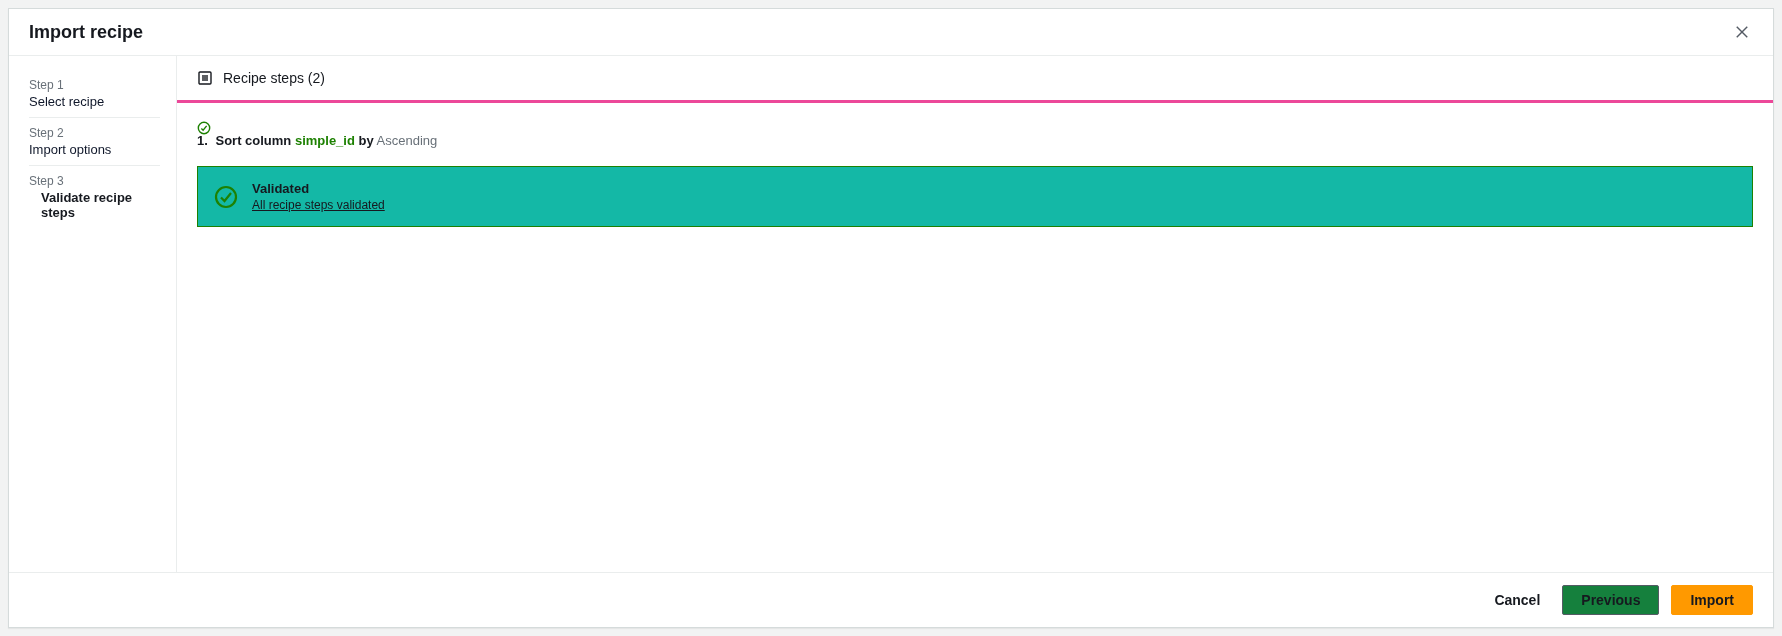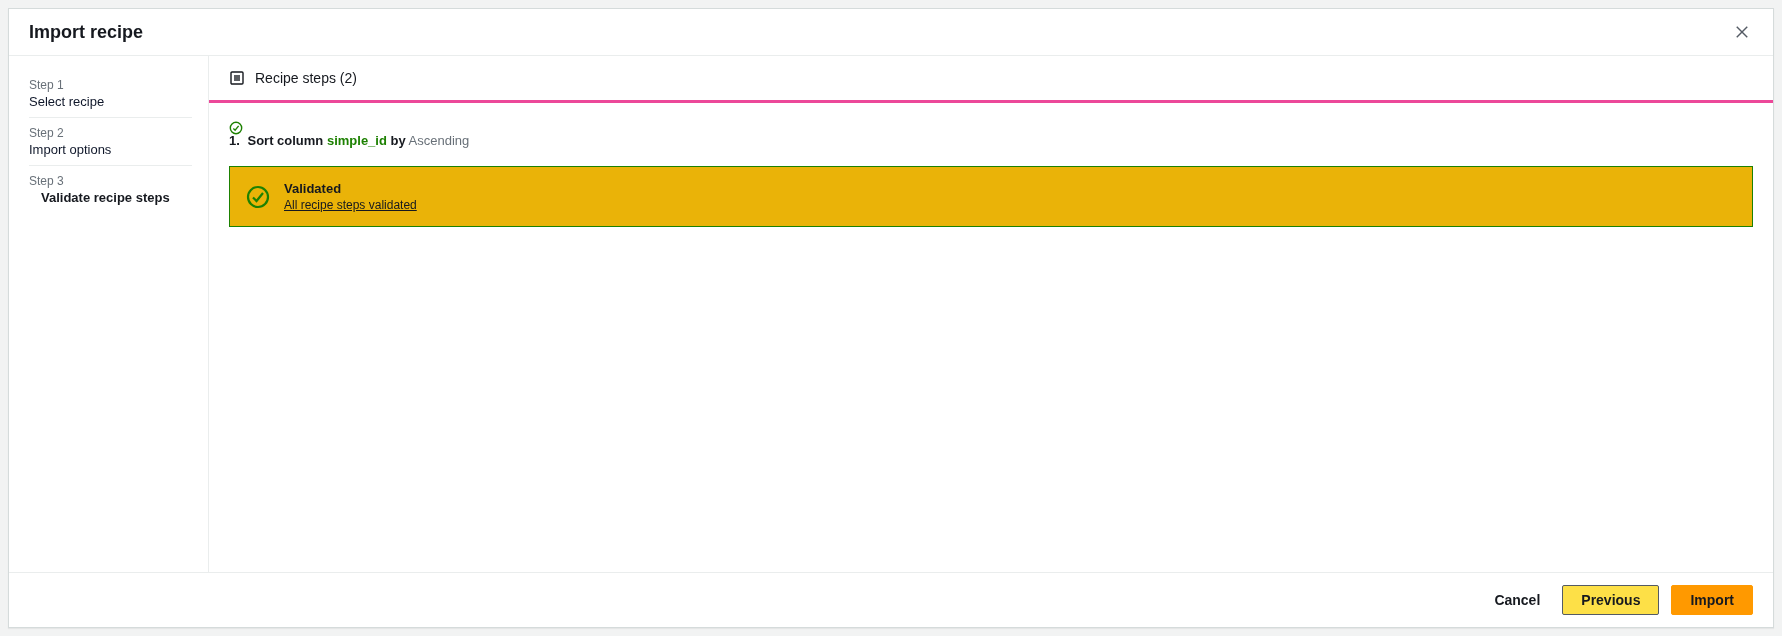--- a/index.html
+++ b/index.html
@@ -21,21 +21,21 @@
     border-bottom: 1px solid #eaeded;
   }
   .modal-title { font-size: 18px; font-weight: 700; }
   .close-btn {
     background: none; border: none; cursor: pointer; padding: 4px;
     color: #545b64; font-size: 16px; line-height: 1;
   }
   .close-btn svg { width: 14px; height: 14px; display: block; }
   .modal-body { flex: 1; display: flex; overflow: hidden; }
   .sidebar {
-    width: 200px;
+    width: 168px;
     border-right: 1px solid #eaeded;
     padding: 14px 16px 14px 20px;
   }
   .step-group { padding: 8px 0; }
   .step-group + .step-group { border-top: 1px solid #eaeded; }
   .step-num { color: #687078; font-size: 12px; margin-bottom: 2px; }
   .step-link { color: #0f172a; font-size: 13px; cursor: pointer; }
   .step-current { color: #16191f; font-weight: 700; font-size: 13px; margin-left: 12px; }
   .main { flex: 1; display: flex; flex-direction: column; overflow: auto; }
   .section-header {
@@ -52,35 +52,35 @@
   .step-text .num { font-weight: 700; margin-right: 4px; }
   .step-text .action { font-weight: 700; }
   .step-text .col { color: #1d8102; font-weight: 700; }
   .step-text .by { font-weight: 700; }
   .step-text .of { font-weight: 700; }
   .step-text .to { font-weight: 700; }
   .step-text .val { color: #687078; }
   .validated-box {
     margin-top: 18px;
     border: 1px solid #1d8102;
-    background: #eab308;
+    background: #14b8a6;
     padding: 14px 16px;
     display: flex; align-items: center; gap: 14px;
   }
   .validated-box .big-check { width: 24px; height: 24px; flex-shrink: 0; }
   .validated-title { font-weight: 700; font-size: 13px; }
   .validated-sub { font-size: 12px; color: #16191f; margin-top: 2px; text-decoration: underline; }
   .modal-footer {
     border-top: 1px solid #eaeded;
     padding: 12px 20px;
     display: flex; justify-content: flex-end; gap: 12px; align-items: center;
   }
   .btn-link { background: none; border: none; color: #16191f; font-weight: 700; cursor: pointer; font-size: 14px; padding: 6px 10px; }
   .btn-secondary {
-    background: #fde047; border: 1px solid #545b64; color: #16191f;
+    background: #15803d; border: 1px solid #545b64; color: #16191f;
     font-weight: 700; font-size: 14px; padding: 6px 18px; cursor: pointer;
     border-radius: 2px;
   }
   .btn-primary {
     background: #ff9900; border: 1px solid #ff9900; color: #16191f;
     font-weight: 700; font-size: 14px; padding: 6px 18px; cursor: pointer;
     border-radius: 2px;
   }
 </style>
 </head>

